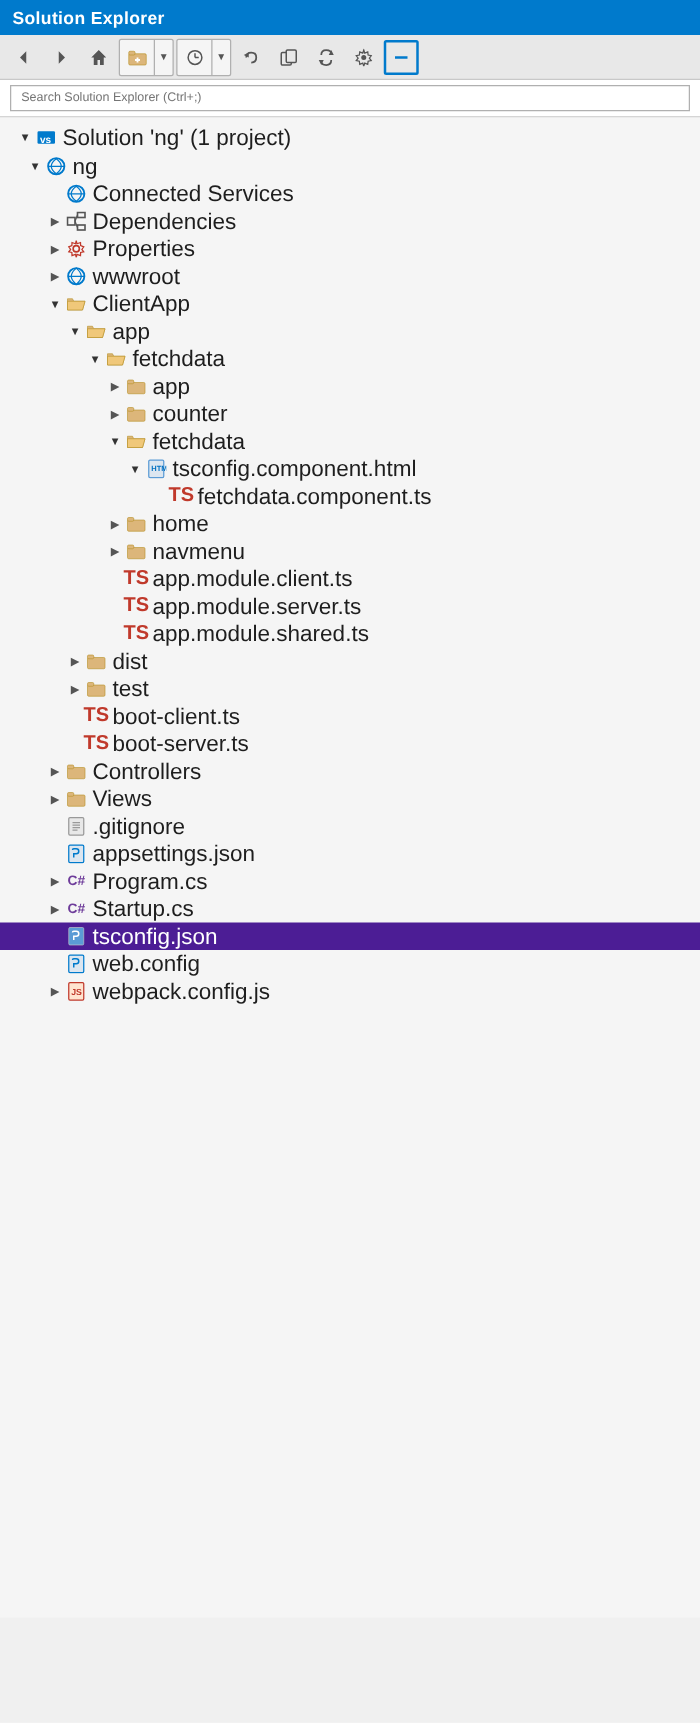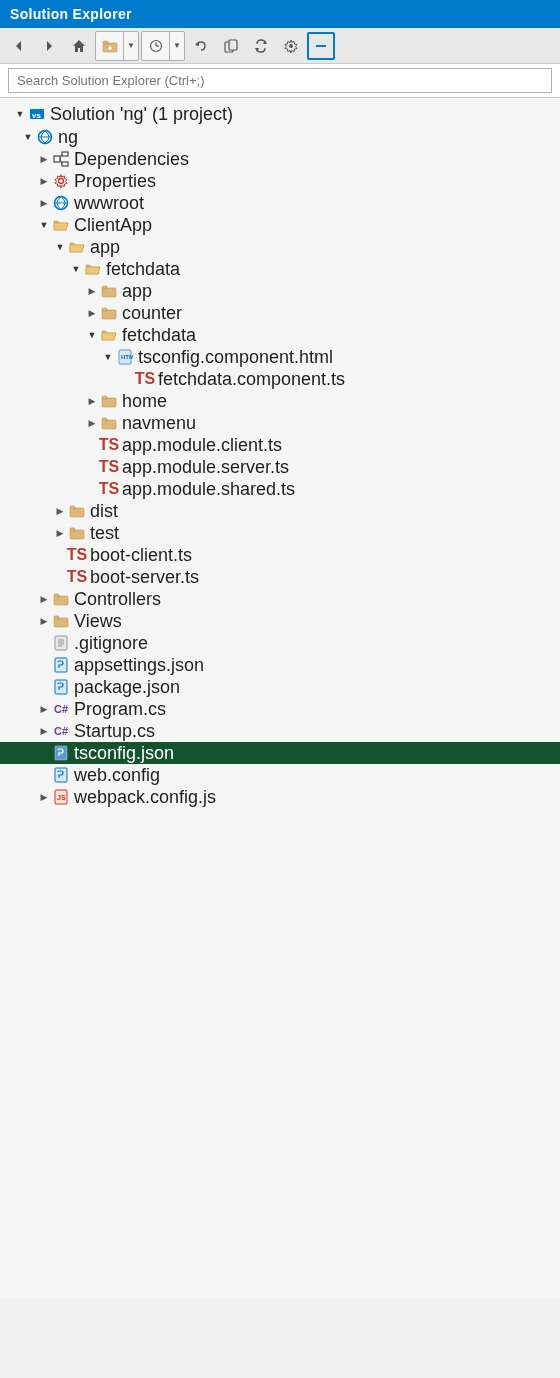--- a/index.html
+++ b/index.html
@@ -64,42 +64,42 @@
     
     .search-box {
       padding: 4px 8px;
       border-bottom: 1px solid #c8c8c8;
       background: white;
     }
     .search-input {
       width: 100%;
       border: 1px solid #b0b0b0;
       padding: 4px 8px;
-      font-size: 13px;
+      font-size: 10px;
       color: #888;
       outline: none;
       background: white;
     }
 
     
     .tree {
       background: #f5f5f5;
       padding: 4px 0;
       min-height: 1200px;
     }
     .tree-item {
       display: flex;
       align-items: center;
       height: 22px;
       padding-right: 8px;
       cursor: pointer;
       white-space: nowrap;
       user-select: none;
     }
-    .tree-item.selected { background: #14532d; color: white; }
+    .tree-item.selected { background: #4c1d95; color: white; }
 
     .indent { display: inline-block; }
     .expand-arrow {
       display: inline-flex;
       align-items: center;
       justify-content: center;
       width: 16px;
       height: 16px;
       font-size: 9px;
       color: #555;
@@ -267,20 +267,32 @@
     <span class="icon icon-project">
       <svg width="16" height="16" viewBox="0 0 16 16">
         <circle cx="8" cy="8" r="6.5" fill="none" stroke="#007acc" stroke-width="1.5"></circle>
         <path d="M8,2 Q12,5 12,8 Q12,11 8,14 Q4,11 4,8 Q4,5 8,2Z" fill="none" stroke="#007acc" stroke-width="1"></path>
         <line x1="1.5" y1="8" x2="14.5" y2="8" stroke="#007acc" stroke-width="1"></line>
       </svg>
     </span>
     <span class="item-label">ng</span>
   </div>
 
+  <div class="tree-item">
+    <span class="indent" style="width:36px"></span>
+    <span class="expand-spacer"></span>
+    <span class="icon icon-connected">
+      <svg width="16" height="16" viewBox="0 0 16 16">
+        <circle cx="8" cy="8" r="6.5" fill="none" stroke="#007acc" stroke-width="1.5"></circle>
+        <path d="M8,2 Q12,5 12,8 Q12,11 8,14 Q4,11 4,8 Q4,5 8,2Z" fill="none" stroke="#007acc" stroke-width="1"></path>
+        <line x1="1.5" y1="8" x2="14.5" y2="8" stroke="#007acc" stroke-width="1"></line>
+      </svg>
+    </span>
+    <span class="item-label">Connected Services</span>
+  </div>
 
   <div class="tree-item">
     <span class="indent" style="width:36px"></span>
     <span class="expand-arrow">▶</span>
     <span class="icon">
       <svg width="16" height="16" viewBox="0 0 16 16">
         <rect x="1" y="5" width="6" height="6" fill="none" stroke="#555" stroke-width="1.3"></rect>
         <rect x="9" y="1" width="6" height="4" fill="none" stroke="#555" stroke-width="1.3"></rect>
         <rect x="9" y="11" width="6" height="4" fill="none" stroke="#555" stroke-width="1.3"></rect>
         <line x1="7" y1="8" x2="9" y2="3" stroke="#555" stroke-width="1"></line>
@@ -546,71 +558,60 @@
     <span class="icon">
       <svg width="16" height="16" viewBox="0 0 16 16">
         <rect x="2" y="1" width="12" height="14" rx="1" fill="#dce6f0" stroke="#007acc" stroke-width="1"></rect>
         <path d="M5,5 Q5,4 6,4 L8,4 Q10,4 10,6 Q10,8 8,8 L6,8 L6,11" fill="none" stroke="#007acc" stroke-width="1.2"></path>
       </svg>
     </span>
     <span class="item-label">appsettings.json</span>
   </div>
 
 
+
+  <div class="tree-item">
+    <span class="indent" style="width:36px"></span>
+    <span class="expand-arrow">▶</span>
+    <span class="icon">
+      <span class="icon-cs">C#</span>
+    </span>
+    <span class="item-label">Program.cs</span>
+  </div>
+
+  <div class="tree-item">
+    <span class="indent" style="width:36px"></span>
+    <span class="expand-arrow">▶</span>
+    <span class="icon">
+      <span class="icon-cs">C#</span>
+    </span>
+    <span class="item-label">Startup.cs</span>
+  </div>
+
+  <div class="tree-item selected">
+    <span class="indent" style="width:36px"></span>
+    <span class="expand-spacer"></span>
+    <span class="icon">
+      <svg width="16" height="16" viewBox="0 0 16 16">
+        <rect x="2" y="1" width="12" height="14" rx="1" fill="#5b9bd5" stroke="#ccc" stroke-width="0.5"></rect>
+        <path d="M5,5 Q5,4 6,4 L8,4 Q10,4 10,6 Q10,8 8,8 L6,8 L6,11" fill="none" stroke="white" stroke-width="1.2"></path>
+      </svg>
+    </span>
+    <span class="item-label">tsconfig.json</span>
+  </div>
+
   <div class="tree-item">
     <span class="indent" style="width:36px"></span>
     <span class="expand-spacer"></span>
     <span class="icon">
       <svg width="16" height="16" viewBox="0 0 16 16">
         <rect x="2" y="1" width="12" height="14" rx="1" fill="#dce6f0" stroke="#007acc" stroke-width="1"></rect>
         <path d="M5,5 Q5,4 6,4 L8,4 Q10,4 10,6 Q10,8 8,8 L6,8 L6,11" fill="none" stroke="#007acc" stroke-width="1.2"></path>
       </svg>
     </span>
-    <span class="item-label">package.json</span>
-  </div>
-
-  <div class="tree-item">
-    <span class="indent" style="width:36px"></span>
-    <span class="expand-arrow">▶</span>
-    <span class="icon">
-      <span class="icon-cs">C#</span>
-    </span>
-    <span class="item-label">Program.cs</span>
-  </div>
-
-  <div class="tree-item">
-    <span class="indent" style="width:36px"></span>
-    <span class="expand-arrow">▶</span>
-    <span class="icon">
-      <span class="icon-cs">C#</span>
-    </span>
-    <span class="item-label">Startup.cs</span>
-  </div>
-
-  <div class="tree-item selected">
-    <span class="indent" style="width:36px"></span>
-    <span class="expand-spacer"></span>
-    <span class="icon">
-      <svg width="16" height="16" viewBox="0 0 16 16">
-        <rect x="2" y="1" width="12" height="14" rx="1" fill="#5b9bd5" stroke="#ccc" stroke-width="0.5"></rect>
-        <path d="M5,5 Q5,4 6,4 L8,4 Q10,4 10,6 Q10,8 8,8 L6,8 L6,11" fill="none" stroke="white" stroke-width="1.2"></path>
-      </svg>
-    </span>
-    <span class="item-label">tsconfig.json</span>
-  </div>
-
-  <div class="tree-item">
-    <span class="indent" style="width:36px"></span>
-    <span class="expand-spacer"></span>
-    <span class="icon">
-      <svg width="16" height="16" viewBox="0 0 16 16">
-        <rect x="2" y="1" width="12" height="14" rx="1" fill="#dce6f0" stroke="#007acc" stroke-width="1"></rect>
-        <path d="M5,5 Q5,4 6,4 L8,4 Q10,4 10,6 Q10,8 8,8 L6,8 L6,11" fill="none" stroke="#007acc" stroke-width="1.2"></path>
-      </svg>
-    </span>
     <span class="item-label">web.config</span>
   </div>
 
   <div class="tree-item">
     <span class="indent" style="width:36px"></span>
     <span class="expand-arrow">▶</span>
     <span class="icon">
       <svg width="16" height="16" viewBox="0 0 16 16">
         <rect x="2" y="1" width="12" height="14" rx="1" fill="#ffe4d0" stroke="#c0392b" stroke-width="1"></rect>
         <text x="4" y="11" font-size="7" fill="#c0392b" font-weight="bold">JS</text>

